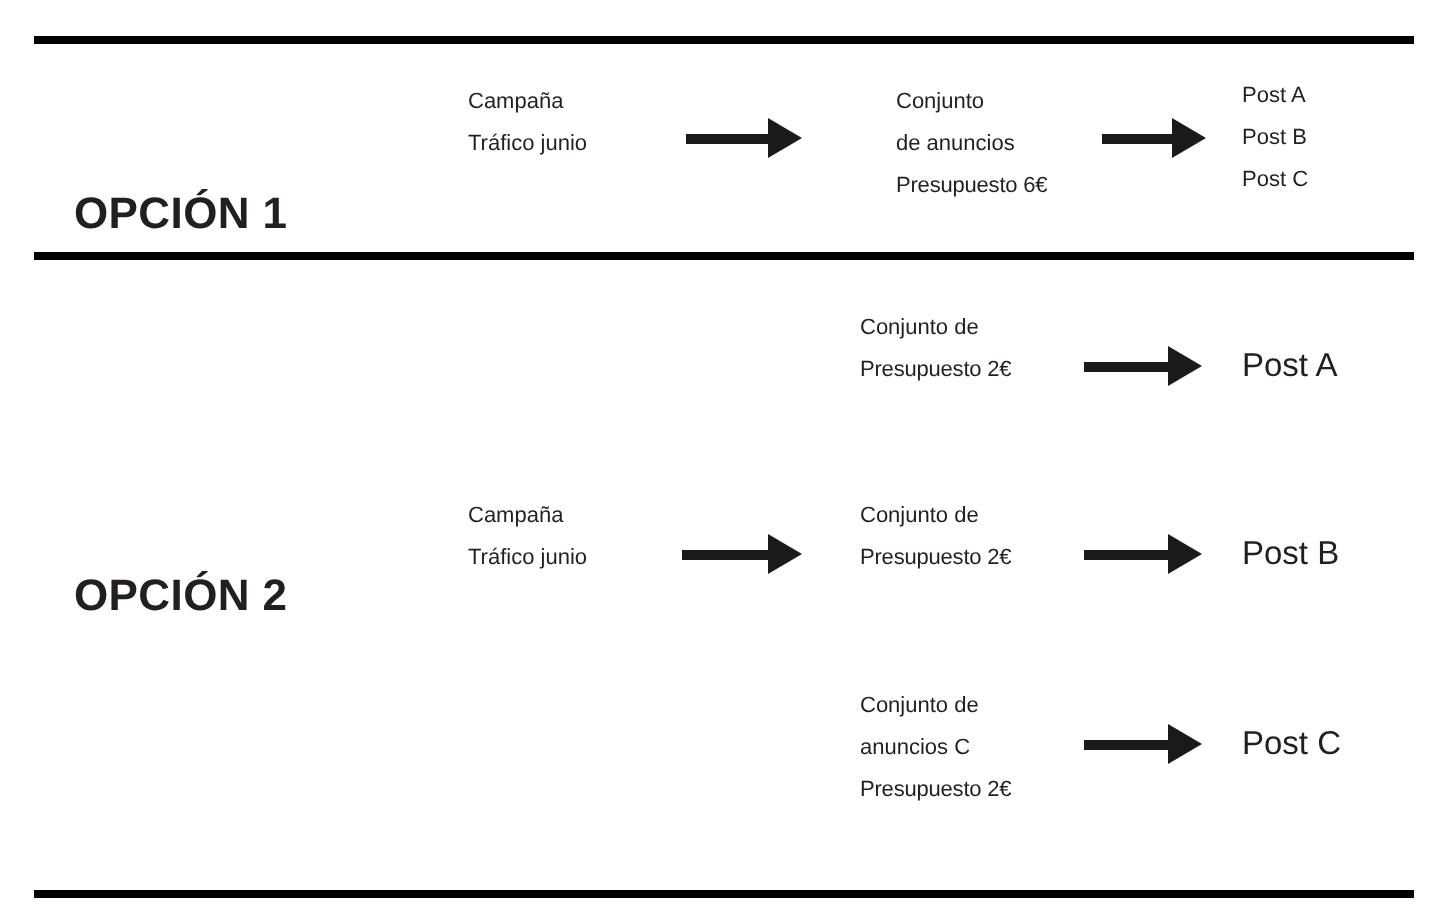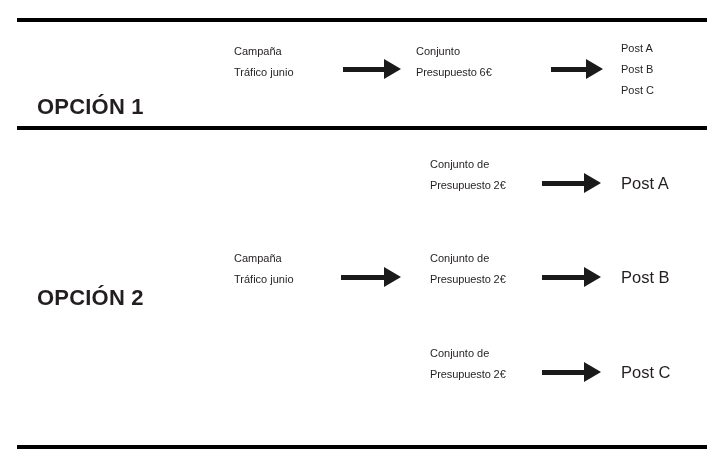--- a/index.html
+++ b/index.html
@@ -78,21 +78,21 @@
     border-top: 10.5px solid transparent;
     border-bottom: 10.5px solid transparent;
     border-left: 17px solid #1a1a1a;
   }
 
   
   
   #o1-campaign   { left: 234px; top: 41px; }
   #o1-arrow1     { left: 343px; top: 59px; width: 58px; }
   #o1-arrow1 .shaft { width: 45px; }
-  #o1-adset      { left: 416px; top: 41px; }
+  #o1-adset      { left: 448px; top: 41px; }
   #o1-arrow2     { left: 551px; top: 59px; width: 52px; }
   #o1-arrow2 .shaft { width: 39px; }
   #o1-posts      { left: 621px; top: 38px; }
 
   
   #o2-campaign   { left: 234px; top: 248px; }
   #o2-arrow-main { left: 341px; top: 267px; width: 60px; }
   #o2-arrow-main .shaft { width: 46px; }
 
   #o2-adset-a    { left: 430px; top: 154px; }
@@ -128,20 +128,21 @@
     <span class="line">Tráfico junio</span>
   </div>
 
   <div class="arrow" id="o1-arrow1">
     <span class="shaft"></span>
     <span class="head"></span>
   </div>
 
   <div class="textblock" id="o1-adset">
     <span class="line">Conjunto</span>
+    <span class="line">de anuncios</span>
     <span class="line bold">Presupuesto 6€</span>
   </div>
 
   <div class="arrow" id="o1-arrow2">
     <span class="shaft"></span>
     <span class="head"></span>
   </div>
 
   <div class="textblock" id="o1-posts">
     <span class="line">Post A</span>
@@ -176,20 +177,21 @@
     <span class="line bold">Presupuesto 2€</span>
   </div>
   <div class="arrow" id="o2-arrow-b">
     <span class="shaft"></span>
     <span class="head"></span>
   </div>
   <div class="textblock post-single" id="o2-post-b">Post B</div>
 
   <div class="textblock" id="o2-adset-c">
     <span class="line">Conjunto de</span>
+    <span class="line">anuncios C</span>
     <span class="line bold">Presupuesto 2€</span>
   </div>
   <div class="arrow" id="o2-arrow-c">
     <span class="shaft"></span>
     <span class="head"></span>
   </div>
   <div class="textblock post-single" id="o2-post-c">Post C</div>
 
 </div>
 

